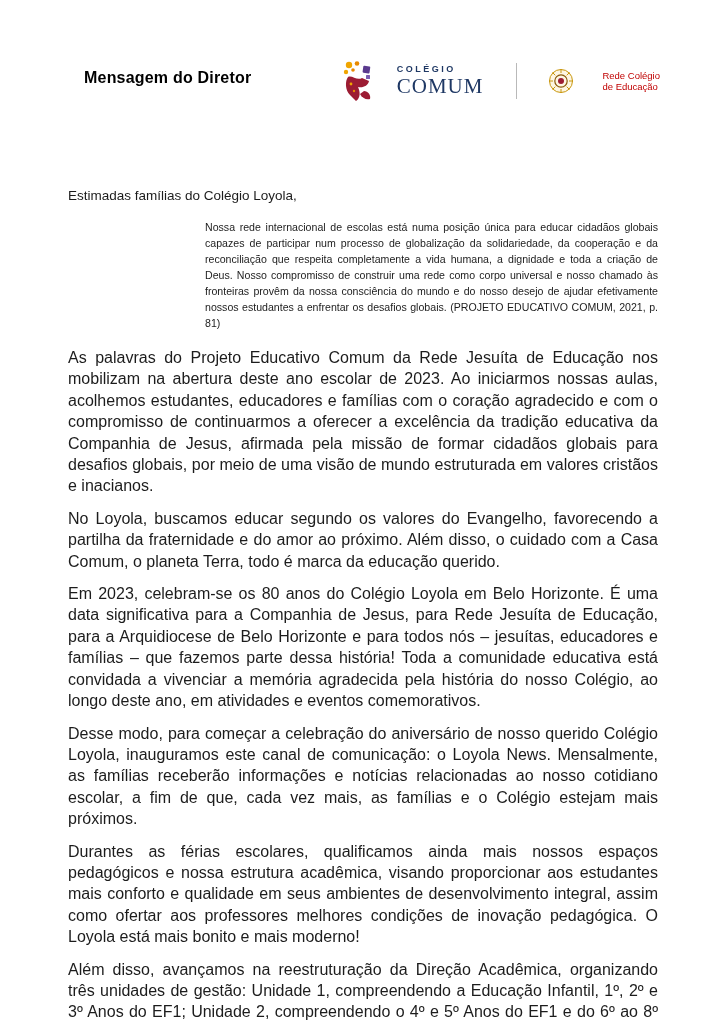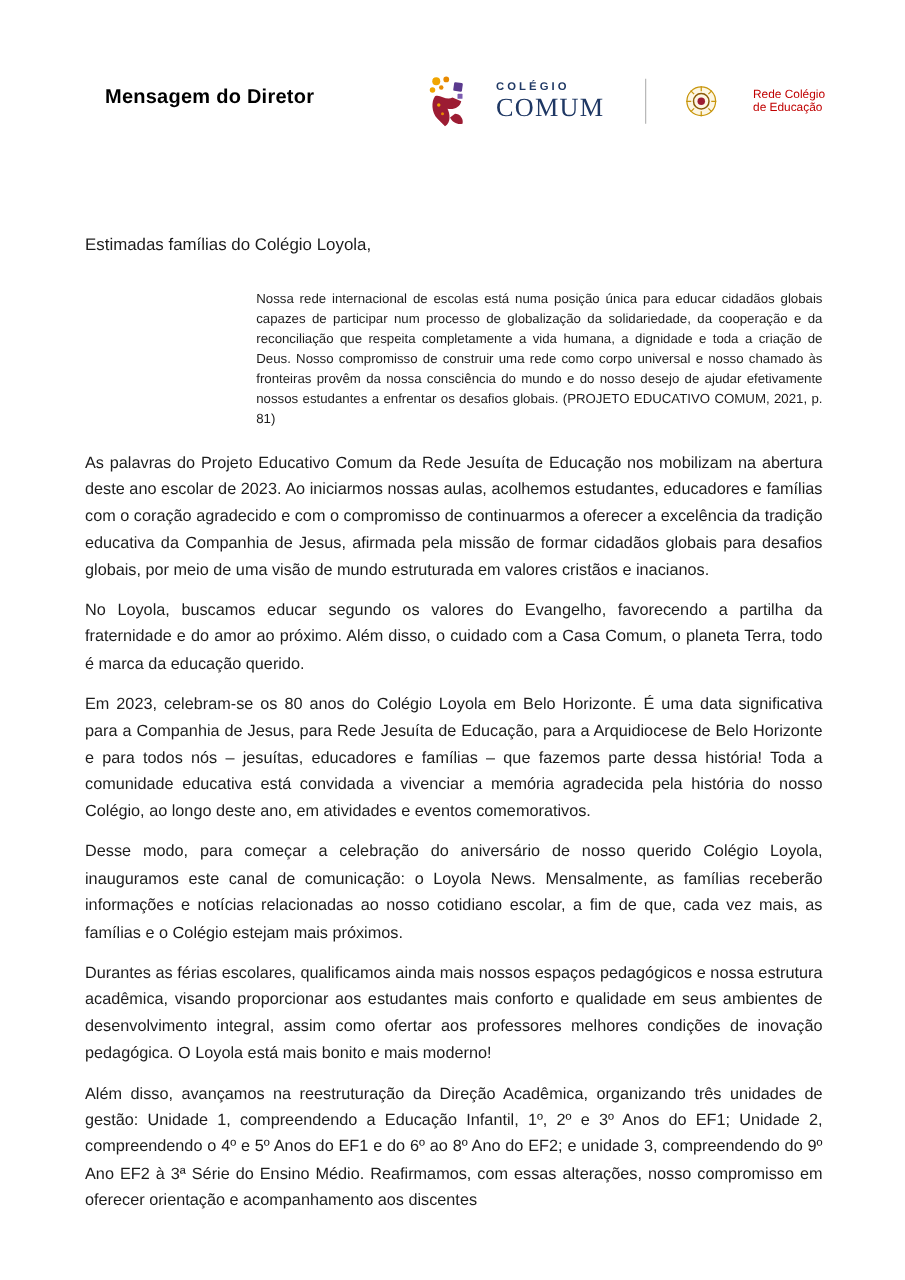--- a/index.html
+++ b/index.html
@@ -69,28 +69,28 @@
   
   .letter {
     position: absolute;
     top: 172px; left: 68px; right: 66px;
   }
   .greeting {
     font-size: 13.5px;
     margin: 16px 0 14px 0;
   }
   .quote {
-    margin: 28px 0 16px 137px;
+    margin: 16px 0 16px 137px;
     font-size: 10.6px;
     line-height: 16px;
     text-align: justify;
     color: #1c1c1c;
   }
   .paragraphs p {
-    font-size: 13px;
+    font-size: 16px;
     line-height: 21.4px;
     text-align: justify;
     margin: 0 0 11px 0;
   }
 </style>
 </head>
 <body>
 
 <div class="page">
 

